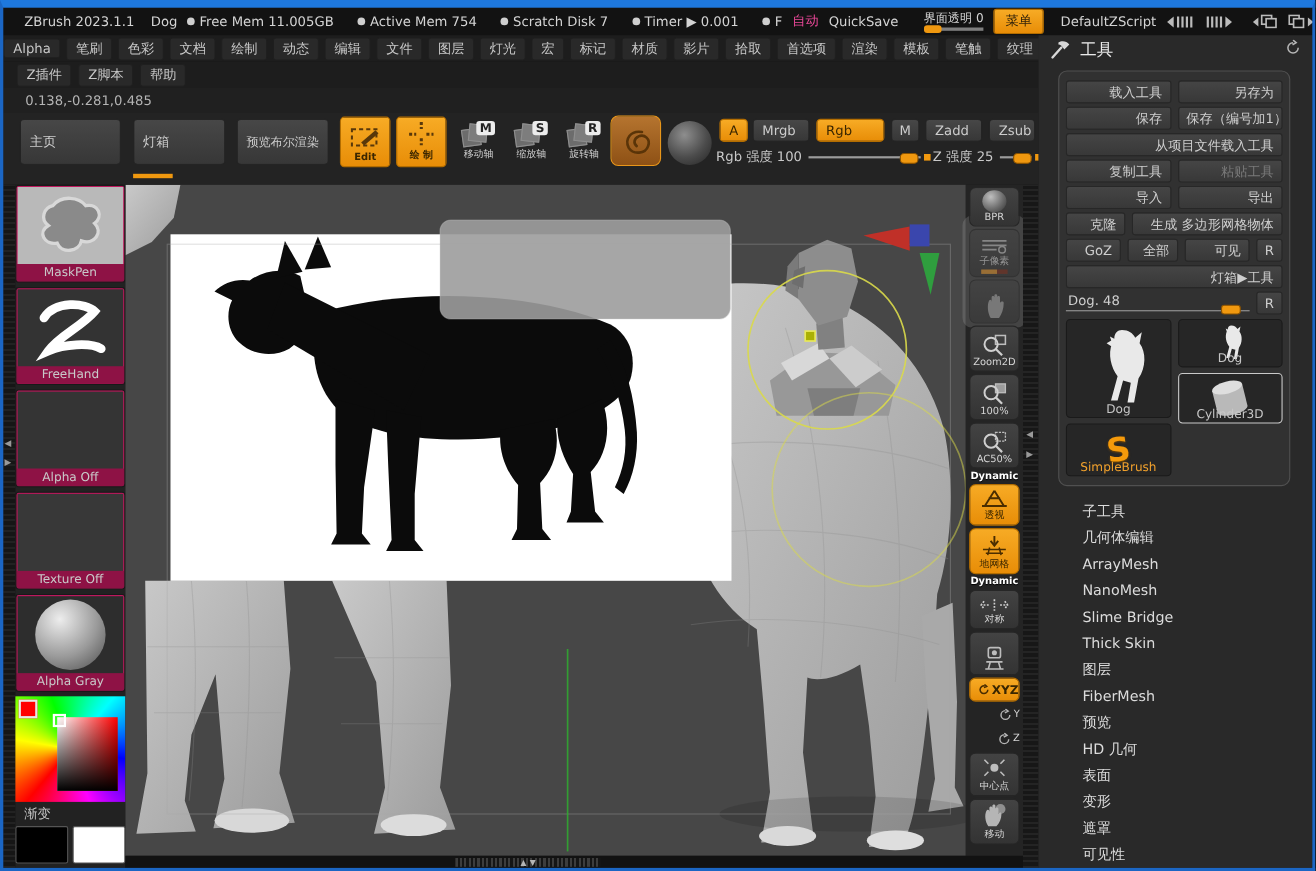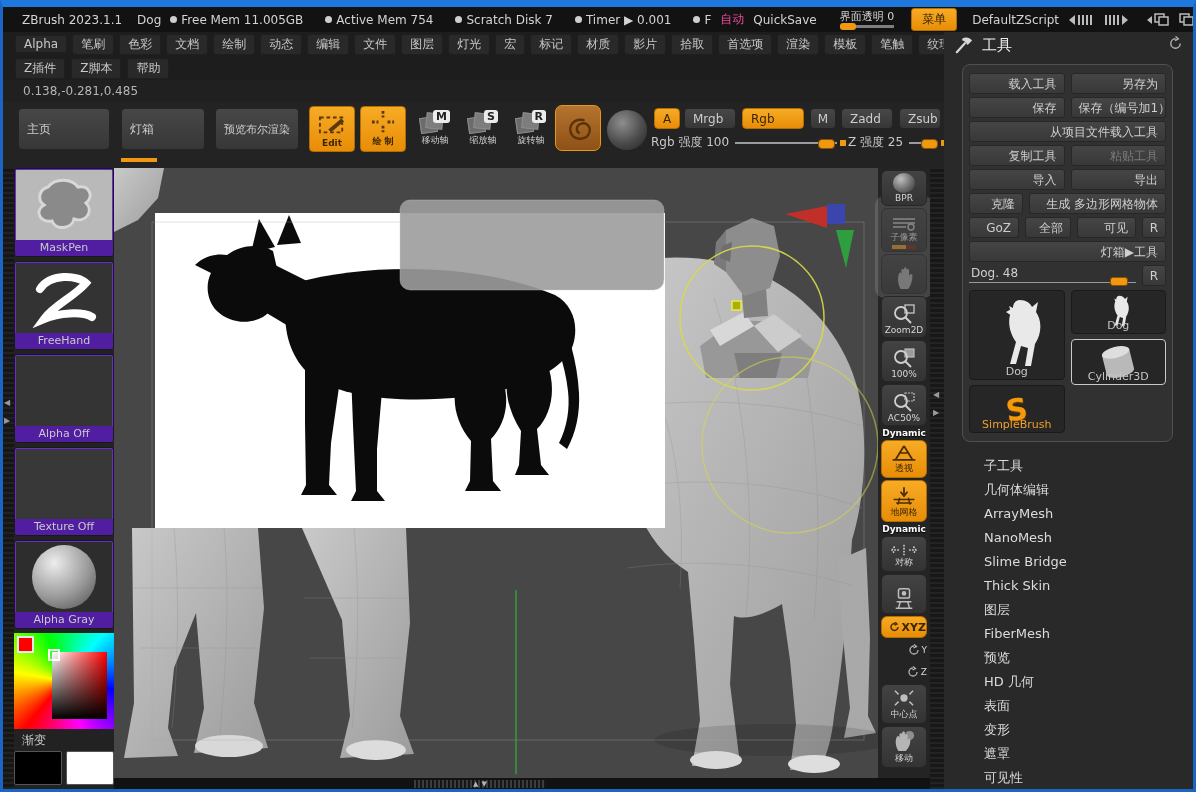--- a/index.html
+++ b/index.html
@@ -16,21 +16,21 @@
   .tslider{display:flex;flex-direction:column;width:82px;margin-left:14px}
   .tslider .lbl{font-size:11px;line-height:12px}
   .ttrack{height:3px;background:#7e7e7e;position:relative;margin-top:2px}
   .ttrack .th{position:absolute;left:0;top:-2px;width:16px;height:7px;border-radius:3px;background:#f0980f}
   .obtn{background:linear-gradient(#f7ab25,#e88d07);color:#35240a;border:1px solid #b36d00;border-radius:3px;
         padding:2px 10px;font-size:12px}
   .ticon{color:#b9b9b9;display:flex;align-items:center;gap:2px}
   .wbtn{width:20px;height:16px;display:flex;align-items:center;justify-content:center;color:#dedede}
 
   
-  .menubar{position:absolute;left:3px;top:32px;width:941px;height:24px;background:#1d1d1d;display:flex;align-items:center;gap:5px;padding-left:12px;box-sizing:border-box}
+  .menubar{position:absolute;left:3px;top:32px;width:941px;height:24px;background:#1d1d1d;display:flex;align-items:center;gap:5px;box-sizing:border-box}
   .mitem{font-size:12px;color:#c8c8c8;background:#292929;border:1px solid #1f1f1f;border-radius:3px;padding:1px 8px;white-space:nowrap}
   .row2{position:absolute;left:3px;top:56px;width:941px;height:24px;background:#1d1d1d;display:flex;align-items:center;gap:6px;padding-left:12px;box-sizing:border-box}
   .coords{position:absolute;left:3px;top:80px;width:941px;height:22px;background:#202020;font-size:12px;color:#b5b5b5;line-height:22px;padding-left:20px;box-sizing:border-box}
 
   
   .shelf{position:absolute;left:3px;top:102px;width:941px;height:66px;background:#232323}
   .btn{background:linear-gradient(#474747,#373737);border:1px solid #242424;border-radius:4px;color:#cdcdcd;
        font-size:12px;display:flex;align-items:center;justify-content:center;box-sizing:border-box;position:absolute}
   .btn.left{justify-content:flex-start;padding-left:8px}
   .orange{background:linear-gradient(#f7ab25,#e88d07) !important;color:#3a2600 !important;border-color:#b36d00 !important}
@@ -45,21 +45,21 @@
   .hslider{position:absolute;display:flex;align-items:center;font-size:12px;color:#c9c9c9;gap:6px}
   .track{height:2px;background:#9c9c9c;position:relative;flex:1}
   .th2{position:absolute;top:-3px;width:15px;height:8px;border-radius:4px;background:#f0980f;border:1px solid #8a5200}
   .cap{position:absolute;right:-9px;top:-2px;width:6px;height:6px;background:#f0980f}
 
   
   .lstrip{position:absolute;left:3px;top:168px;width:11px;bottom:3px;background:#181818;
           background-image:repeating-linear-gradient(0deg,#222 0 2px,#161616 2px 5px)}
   .lstrip .arr{position:absolute;left:1px;font-size:8px;color:#999}
   .sidebar{position:absolute;left:14px;top:168px;width:100px;bottom:3px;background:#222}
-  .tile{position:relative;width:100px;height:89px;margin-bottom:4px;background:#6d28d9;border:1px solid #191919;border-radius:3px;box-sizing:border-box;overflow:hidden}
+  .tile{position:relative;width:100px;height:89px;margin-bottom:4px;background:#be185d;border:1px solid #191919;border-radius:3px;box-sizing:border-box;overflow:hidden}
   .tile .img{position:absolute;inset:1px 1px 16px 1px;display:flex;align-items:center;justify-content:center}
   .tile .tlabel{position:absolute;left:0;right:0;bottom:0;height:16px;font-size:11px;color:#c9c9c9;text-align:center;line-height:15px;background:rgba(0,0,0,.25)}
   .picker{position:relative;width:100px;height:96px;background:conic-gradient(from 220deg,#f00,#ff0,#0f0,#0ff,#00f,#f0f,#f00)}
   .pinner{position:absolute;left:38px;top:19px;right:7px;bottom:10px;
           background-image:linear-gradient(to bottom,rgba(0,0,0,0),#000),linear-gradient(to right,#fff,#f00)}
   .psel{position:absolute;left:3px;top:3px;width:13px;height:13px;background:#f00;border:2px solid #e8e8e8}
   .pmark{position:absolute;left:34px;top:16px;width:8px;height:8px;border:2px solid #fff;background:rgba(255,255,255,.15)}
   .gradlabel{font-size:12px;color:#c9c9c9;padding:3px 0 2px 8px}
   .swatches{display:flex;gap:4px}
   .sw{width:48px;height:34px;border:1px solid #555;box-sizing:border-box;border-radius:2px}
@@ -147,21 +147,21 @@
         </span>
       </span>
     <span class="dim">自动</span>
     <span>QuickSave</span>
     <span class="tslider">
       <span class="lbl">界面透明 0</span>
       <span class="ttrack">
           <span class="th"></span>
         </span>
     </span>
-    <span class="obtn" style="margin-left:8px">菜单</span>
+    <span class="obtn" style="">菜单</span>
     <span style="margin-left:6px">DefaultZScript</span>
     <span class="ticon">
       <svg width="26" height="12" viewBox="0 0 26 12">
           <path d="M7,1 L1,6 L7,11 Z" fill="#bbb"></path>
           <path d="M11,1 V11 M15,1 V11 M19,1 V11 M23,1 V11" stroke="#bbb" stroke-width="2"></path>
         </svg>
       </span>
     <span class="ticon">
       <svg width="26" height="12" viewBox="0 0 26 12">
           <path d="M3,1 V11 M7,1 V11 M11,1 V11 M15,1 V11" stroke="#bbb" stroke-width="2"></path>

